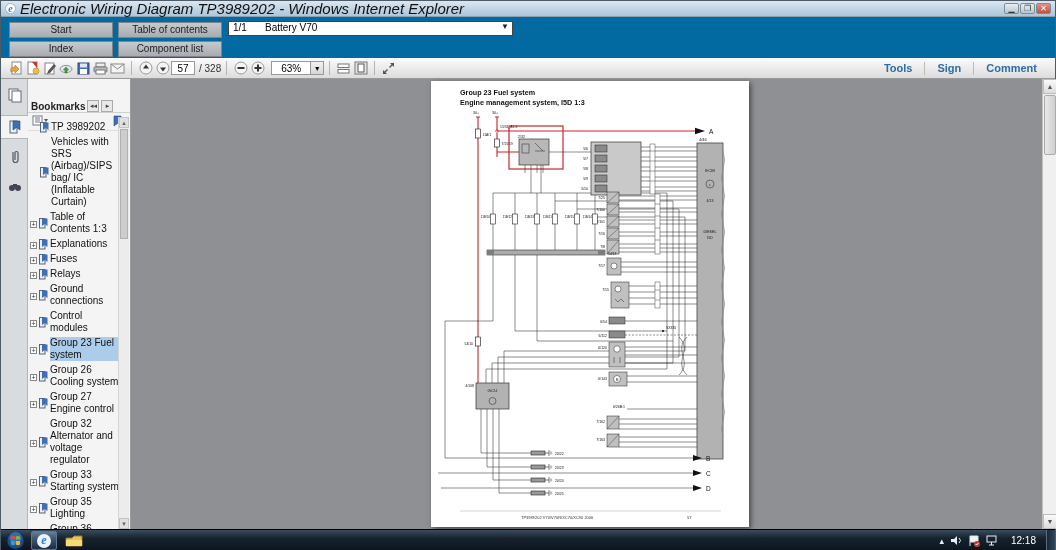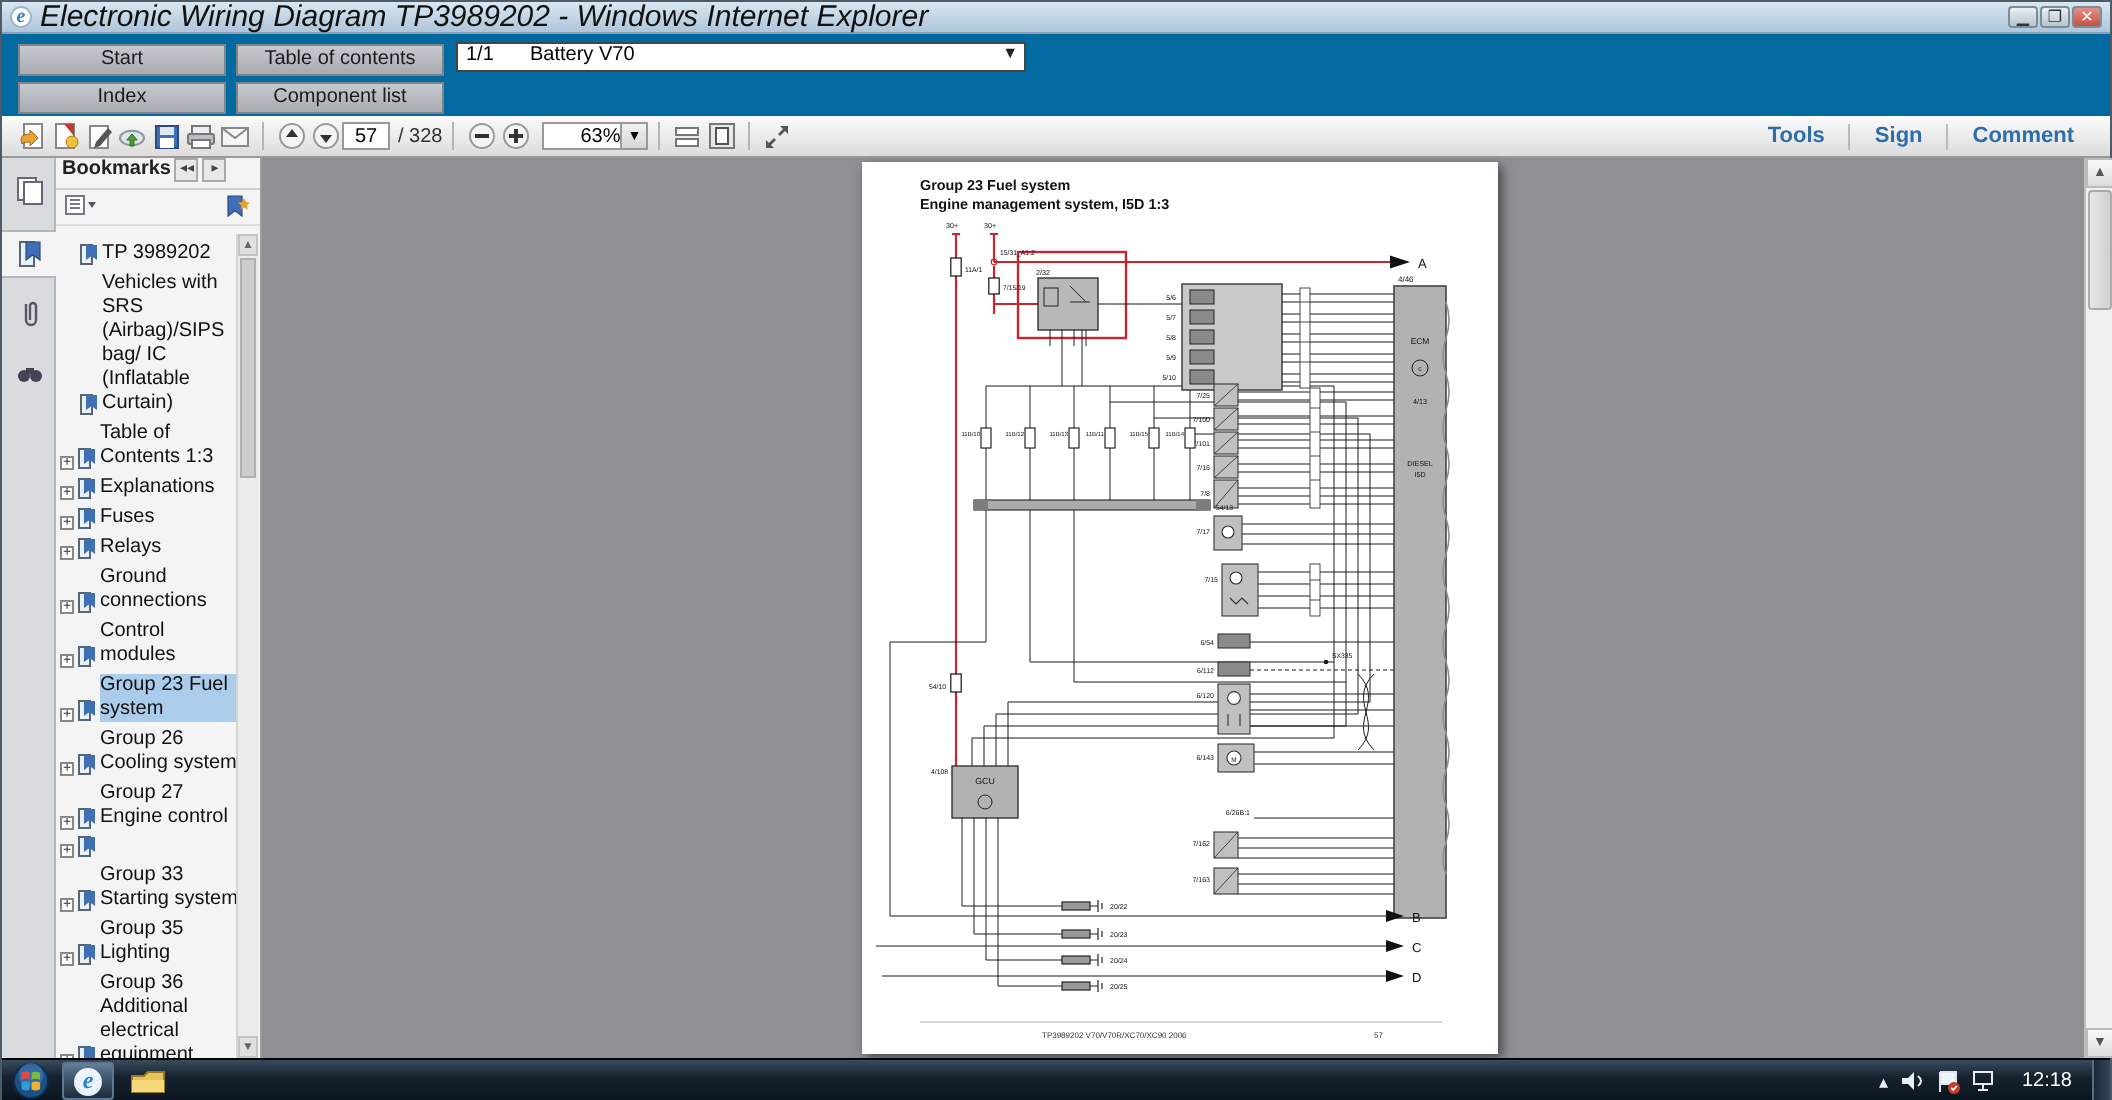--- a/index.html
+++ b/index.html
@@ -35,48 +35,48 @@
   
   .pdfbar { position:absolute; left:0; top:57px; width:100%; height:21px;
     background:linear-gradient(#fbfbfb,#dcdcdc); border-bottom:1px solid #9a9a9a;
     display:flex; align-items:center; padding:0 6px; }
   .tool { width:17px; height:16px; display:flex; align-items:center; justify-content:center; }
   .sep { width:1px; height:14px; background:#b5b5b5; margin:0 5px; }
   .pageinput { width:24px; height:14px; border:1px solid #999; background:#fff;
     font-size:10px; text-align:center; }
   .pagecount { font-size:10px; color:#333; margin-left:4px; }
   .zoombox { width:40px; height:14px; border:1px solid #999; background:#fff;
-    font-size:10px; text-align:right; line-height:13px; }
+    font-size:10px; text-align:center; line-height:13px; }
   .zoomdrop { width:13px; height:14px; border:1px solid #999; border-left:none;
     background:linear-gradient(#f2f2f2,#d6d6d6); font-size:7px; text-align:center; line-height:13px; }
   .rlinks { margin-left:auto; display:flex; align-items:center; }
   .rlink { font-size:11px; font-weight:bold; color:#2e6da8; padding:0 12px; }
   .rlink-sep { width:1px; height:13px; background:#bbb; }
 
   
   .main { position:absolute; left:0; top:78px; width:1056px; height:450px; }
   .iconstrip { position:absolute; left:0; top:0; width:27px; height:450px;
     background:#d9dcdf; border-right:1px solid #b4b7ba; }
   .navicon { width:27px; height:24px; display:flex; align-items:center; justify-content:center; }
   .navicon.active { background:#f4f4f4; border-top:1px solid #b4b7ba; border-bottom:1px solid #b4b7ba; }
   .bmpanel { position:absolute; left:27px; top:0; width:103px; height:450px;
     background:#f4f4f4; border-right:1px solid #9b9b9b; }
-  .bmhead { height:16px; display:flex; align-items:flex-start; padding:0 3px;
+  .bmhead { height:34px; display:flex; align-items:flex-end; padding:0 3px;
     border-bottom:1px solid #d0d0d0; }
   .bmtitle { font-size:10px; font-weight:bold; color:#222; }
   .bmhbtn { width:12px; height:12px; border:1px solid #aaa; background:#e8e8e8;
     font-size:7px; line-height:10px; text-align:center; color:#444; margin-left:2px; }
   .bmhead .bmhbtn:first-of-type { margin-left:auto; }
   .bmopts { height:18px; display:flex; align-items:center; padding:0 4px;
     border-bottom:1px solid #ddd; }
   .optico { font-size:9px; color:#555; }
   .newbm { margin-left:auto; }
   .bmlist { position:absolute; left:0; top:38px; width:92px; height:412px;
     overflow:hidden; padding:4px 0 0 2px; }
-  .bm-item { display:flex; align-items:flex-end; margin-bottom:3px; cursor:default; }
+  .bm-item { display:flex; align-items:center; margin-bottom:3px; cursor:default; }
   .plusbox { width:7px; height:7px; border:1px solid #888; background:#fff;
     font-size:7px; line-height:5px; text-align:center; color:#333; margin:2px 1px 0 0; flex:none; }
   .noplus { width:9px; flex:none; }
   .bmico { flex:none; margin:0 2px 0 1px; }
   .bm-label { font-size:10px; line-height:12px; color:#111; }
   .bm-item.sel .bm-label { background:#abcdeb; }
   .bmscroll { position:absolute; right:1px; top:38px; width:11px; height:412px;
     background:#ececec; border-left:1px solid #d5d5d5; }
   .bmarrow { height:11px; font-size:6px; text-align:center; line-height:10px; color:#666;
     background:#e0e0e0; border:1px solid #c4c4c4; }
@@ -385,20 +385,21 @@
               <path d="M3 0.5 h5.5 v7.5 l-2.7 -2 -2.8 2z" fill="#3f6fb5"></path>
             </svg>
             <span class="bm-label">Group 27 Engine control</span>
           </div>
         <div class="bm-item">
             <span class="plusbox">+</span>
             <svg class="bmico" width="9" height="11">
               <rect x="0.5" y="0.5" width="5.5" height="9.5" fill="#e8f0f8" stroke="#567"></rect>
               <path d="M3 0.5 h5.5 v7.5 l-2.7 -2 -2.8 2z" fill="#3f6fb5"></path>
             </svg>
+            <span class="bm-label">Group 32 Alternator and voltage regulator</span>
           </div>
         <div class="bm-item">
             <span class="plusbox">+</span>
             <svg class="bmico" width="9" height="11">
               <rect x="0.5" y="0.5" width="5.5" height="9.5" fill="#e8f0f8" stroke="#567"></rect>
               <path d="M3 0.5 h5.5 v7.5 l-2.7 -2 -2.8 2z" fill="#3f6fb5"></path>
             </svg>
             <span class="bm-label">Group 33 Starting system</span>
           </div>
         <div class="bm-item">

